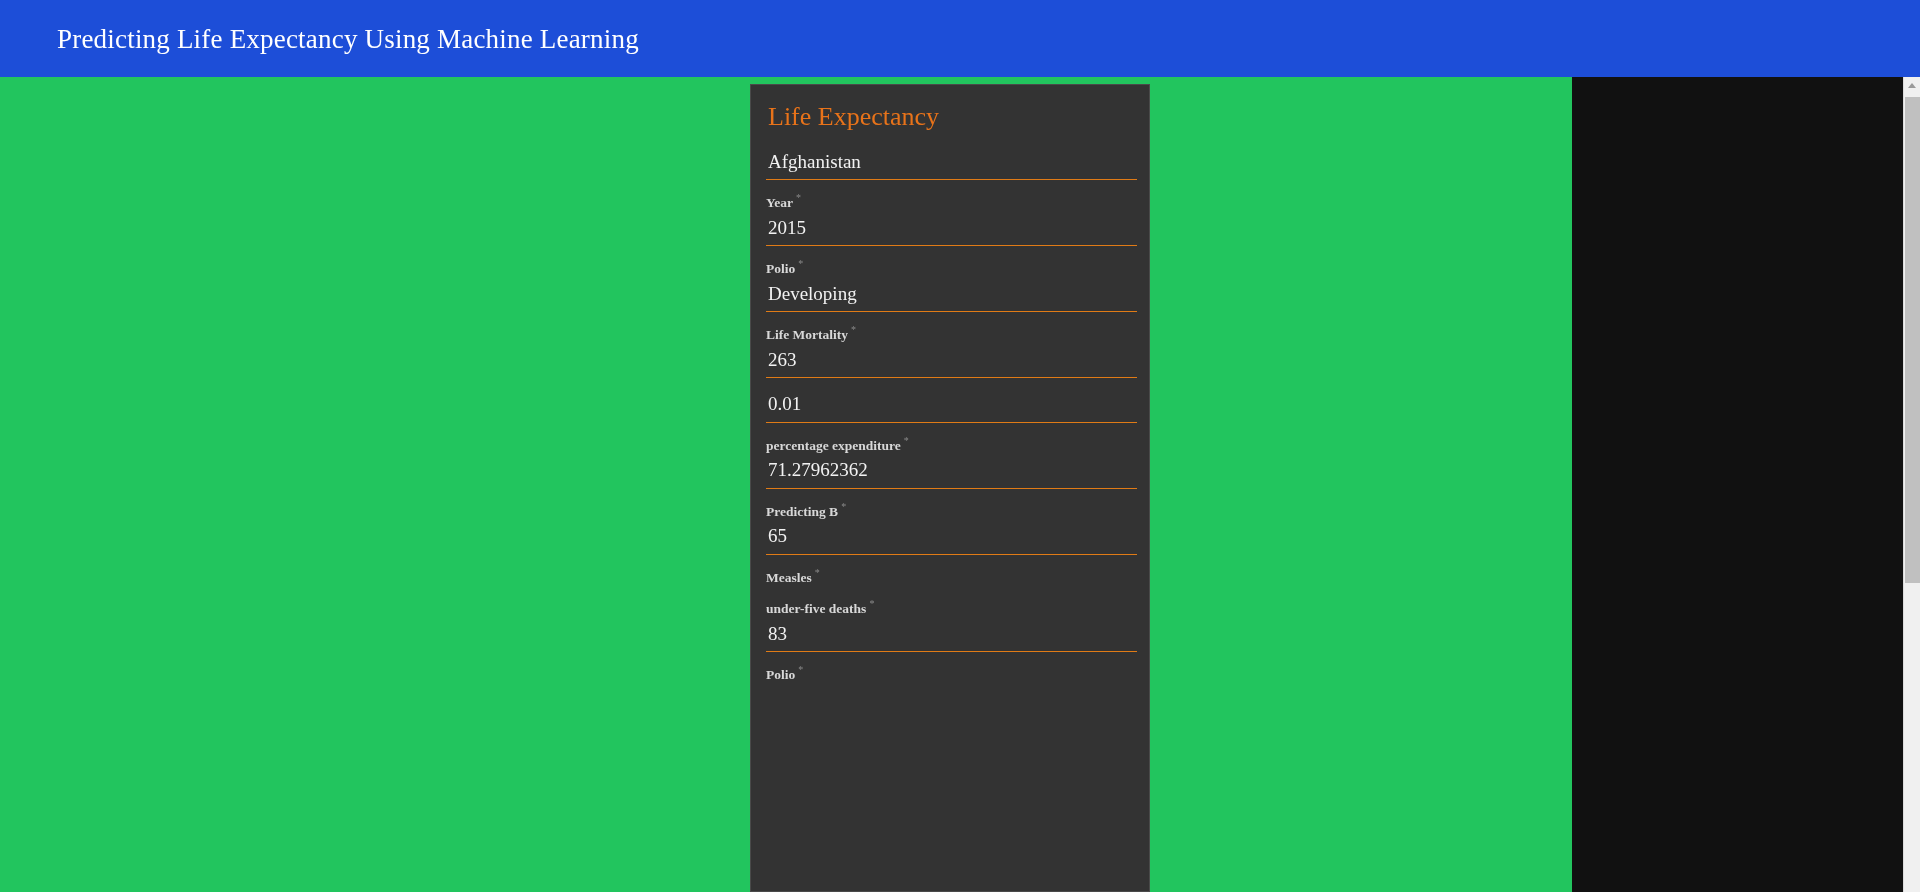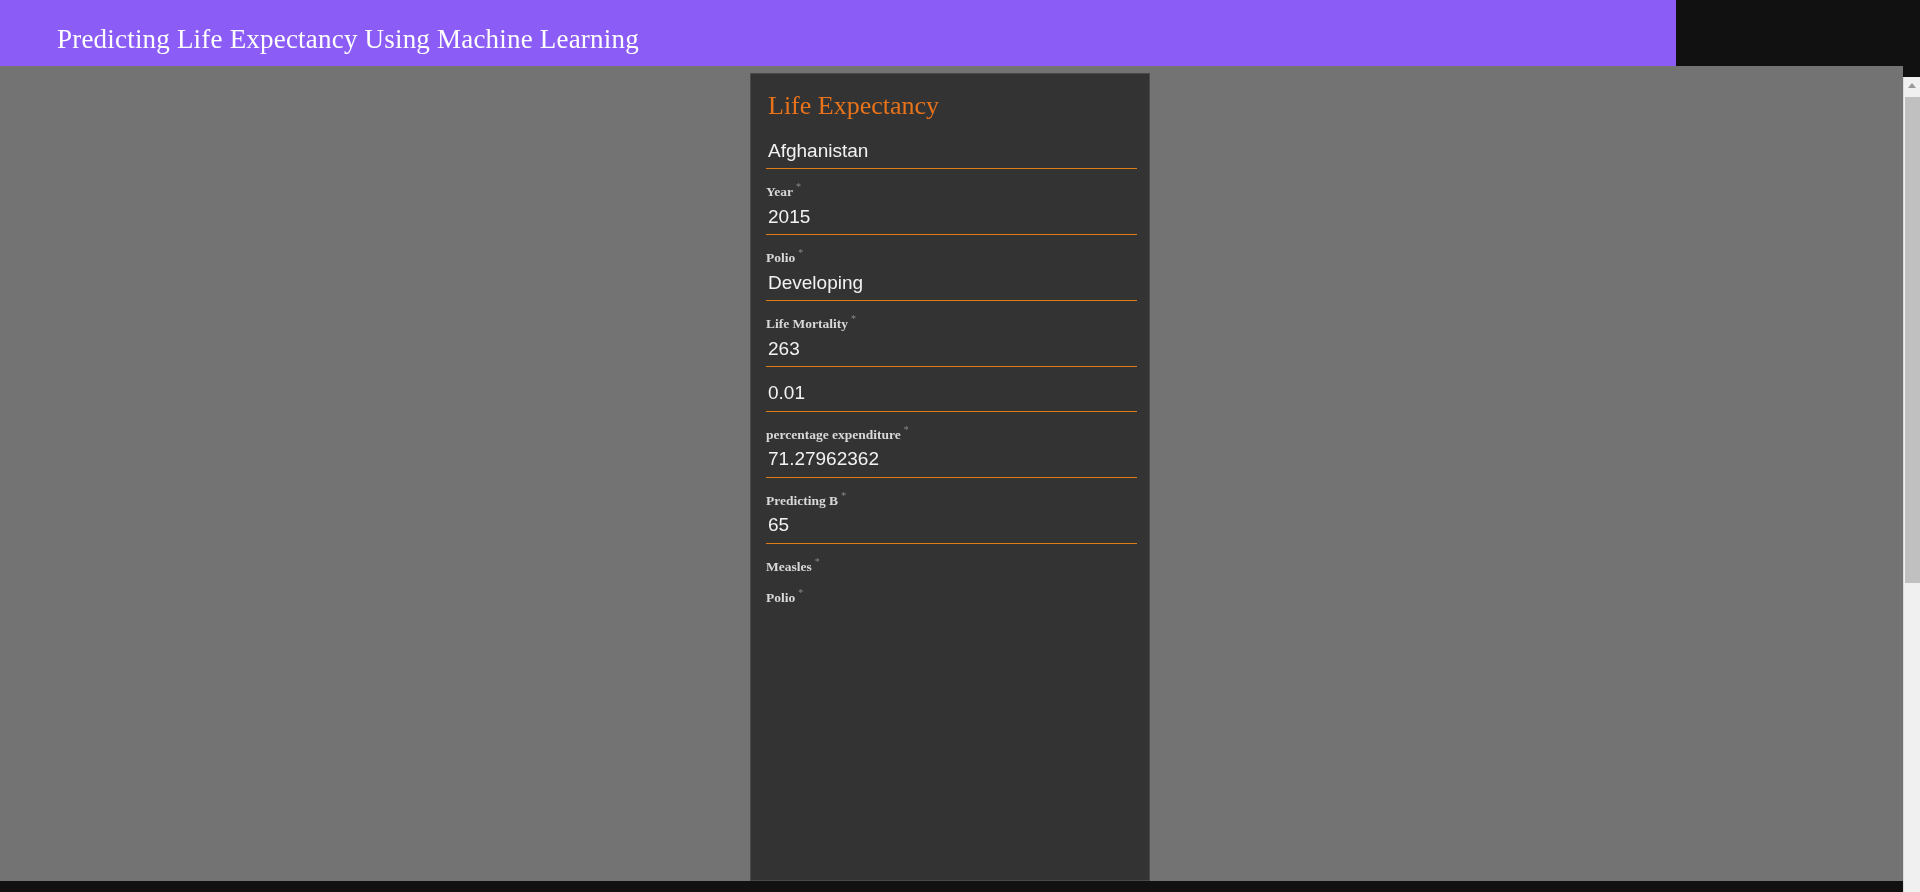--- a/index.html
+++ b/index.html
@@ -18,46 +18,46 @@
     height: 892px;
     background: #111111;
     overflow: hidden;
   }
 
   
   .appbar {
     position: absolute;
     top: 0;
     left: 0;
-    width: 1676px;
+    width: 1920px;
     height: 77px;
-    background: #8b5cf6;
+    background: #1d4ed8;
     box-sizing: border-box;
   }
   .appbar-title {
     position: absolute;
     left: 57px;
     top: 50%;
     transform: translateY(-50%);
     color: #ffffff;
     font-family: "Liberation Serif", "DejaVu Serif", serif;
     font-size: 27px;
     font-weight: normal;
     letter-spacing: 0.2px;
     white-space: nowrap;
   }
 
   
   .viewport {
     position: absolute;
-    top: 66px;
+    top: 77px;
     left: 0;
-    width: 1903px;
+    width: 1572px;
     height: 815px;
-    background: #737373;
+    background: #22c55e;
     overflow: hidden;
   }
 
   
   .card {
     position: absolute;
     left: 750px;
     top: 7px;
     width: 400px;
     min-height: 808px;
@@ -101,21 +101,21 @@
     font-weight: normal;
   }
   .field-input {
     display: block;
     width: 371px;
     box-sizing: border-box;
     background: transparent;
     border: none;
     border-bottom: 1.6px solid #e07b16;
     color: #f2f2f2;
-    font-family: Liberation Sans, sans-serif;
+    font-family: Liberation Serif, serif;
     font-size: 19px;
     line-height: 1.35;
     padding: 1px 2px 5px 2px;
     outline: none;
   }
   .field-input::placeholder { color: #7d7d7d; }
 
   
   .scrollbar {
     position: absolute;
@@ -198,20 +198,24 @@
             <input type="text" class="field-input" placeholder="percentage expenditure" value="71.27962362" style="">
           </div>
           <div class="field">
             <label class="field-label"><span>Predicting B</span><span class="req-mark">*</span></label>
             <input type="text" class="field-input" placeholder="Hepatitis B" value="65" style="">
           </div>
           <div class="field">
             <label class="field-label"><span>Measles</span><span class="req-mark">*</span></label>
           </div>
           <div class="field">
+            <label class="field-label"><span>under-five deaths</span><span class="req-mark">*</span></label>
+            <input type="text" class="field-input" placeholder="under-five deaths" value="83" style="">
+          </div>
+          <div class="field">
             <label class="field-label"><span>Polio</span><span class="req-mark">*</span></label>
           </div>
         </div>
     </div>
 
   </div>
 
   <div class="scrollbar">
     <div class="sb-track"></div>
     <div class="sb-btn up">

